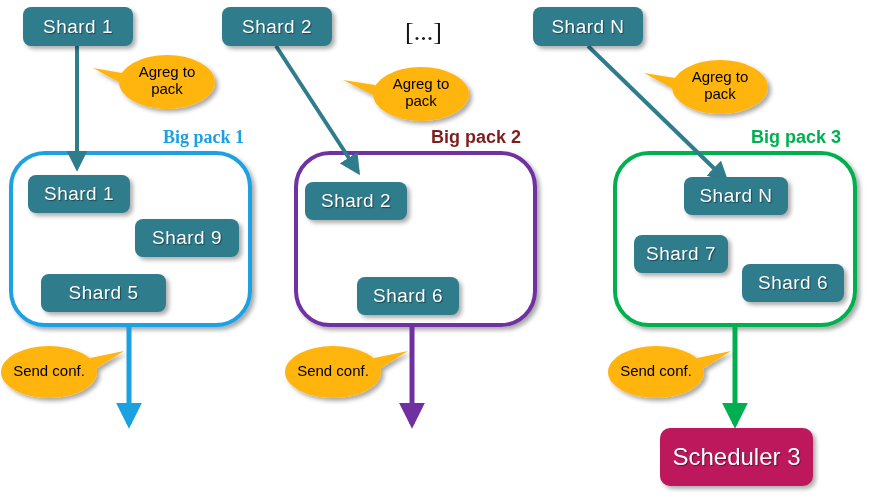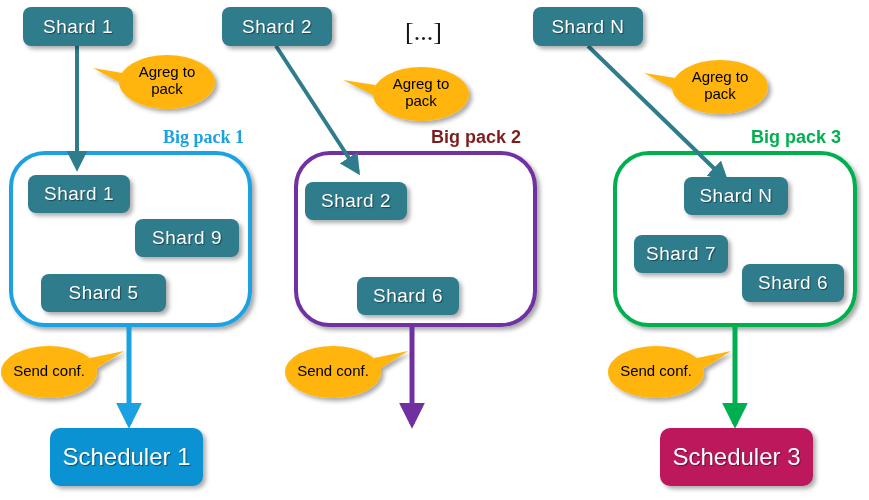--- a/index.html
+++ b/index.html
@@ -188,20 +188,17 @@
     <span>Shard 7</span>
   </div>
   <div class="node shard" style="left:742px; top:264px; width:102px; height:38px;">
     <span>Shard 6</span>
   </div>
 
   <div class="callout-text" style="left:2px; top:363px; width:94px;">Send conf.</div>
   <div class="callout-text" style="left:286px; top:363px; width:94px;">Send conf.</div>
   <div class="callout-text" style="left:609px; top:363px; width:94px;">Send conf.</div>
 
-  <div class="node scheduler sched1" style="left:50px; top:428px; width:153px; height:58px;">
-    <span>Scheduler 1</span>
-  </div>
   <div class="node scheduler sched3" style="left:660px; top:428px; width:153px; height:58px;">
     <span>Scheduler 3</span>
   </div>
 
 </div>
 
 </body></html>

